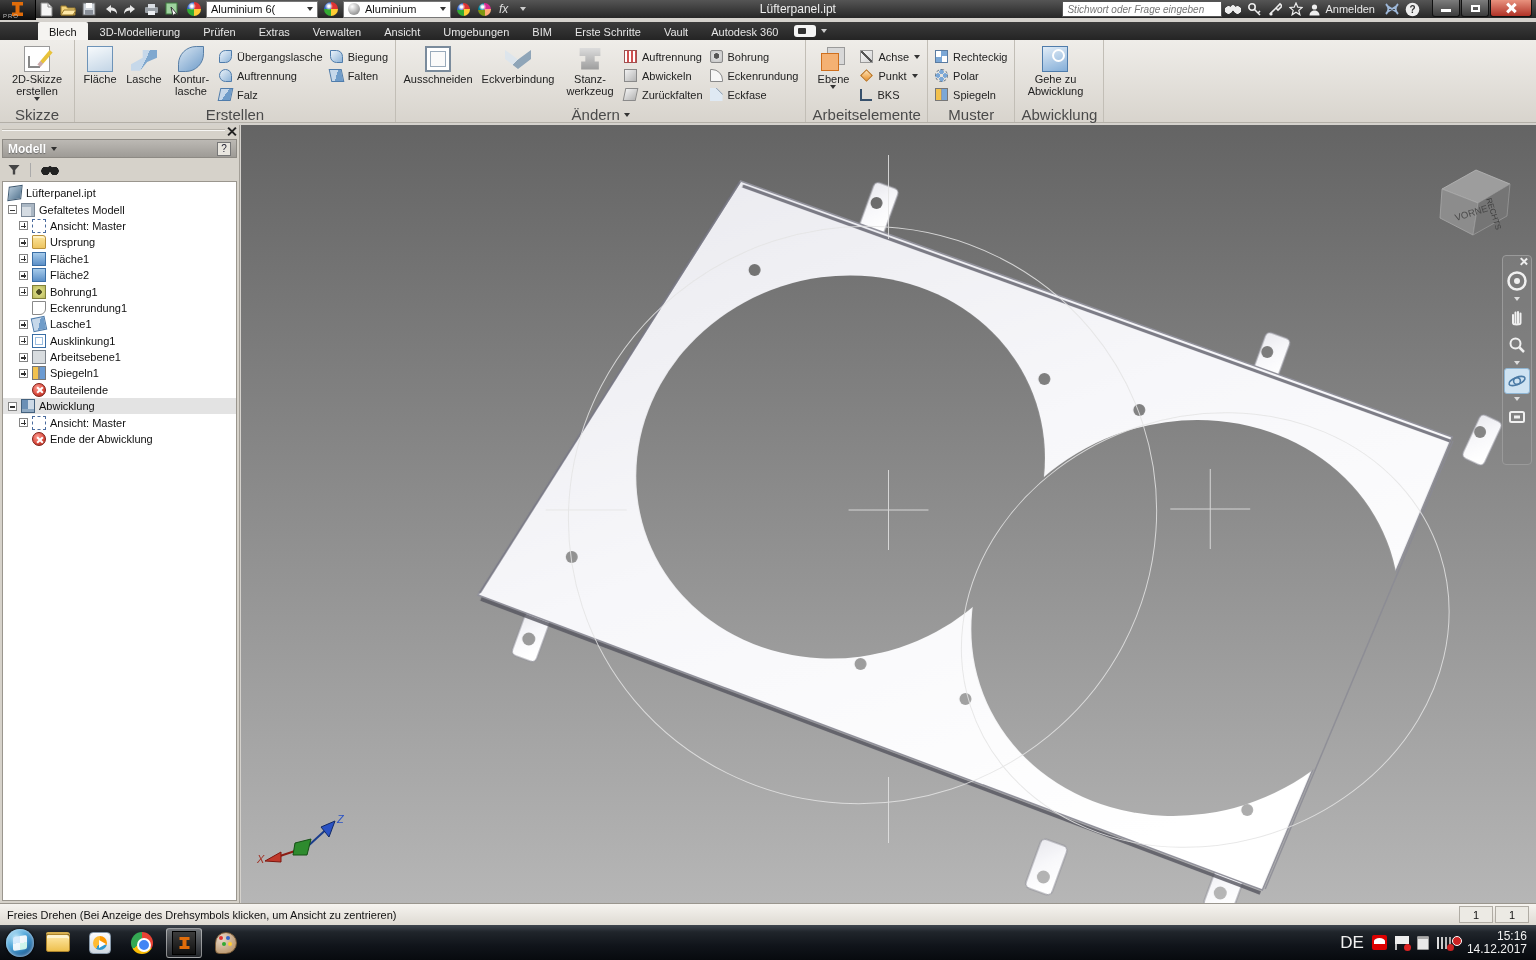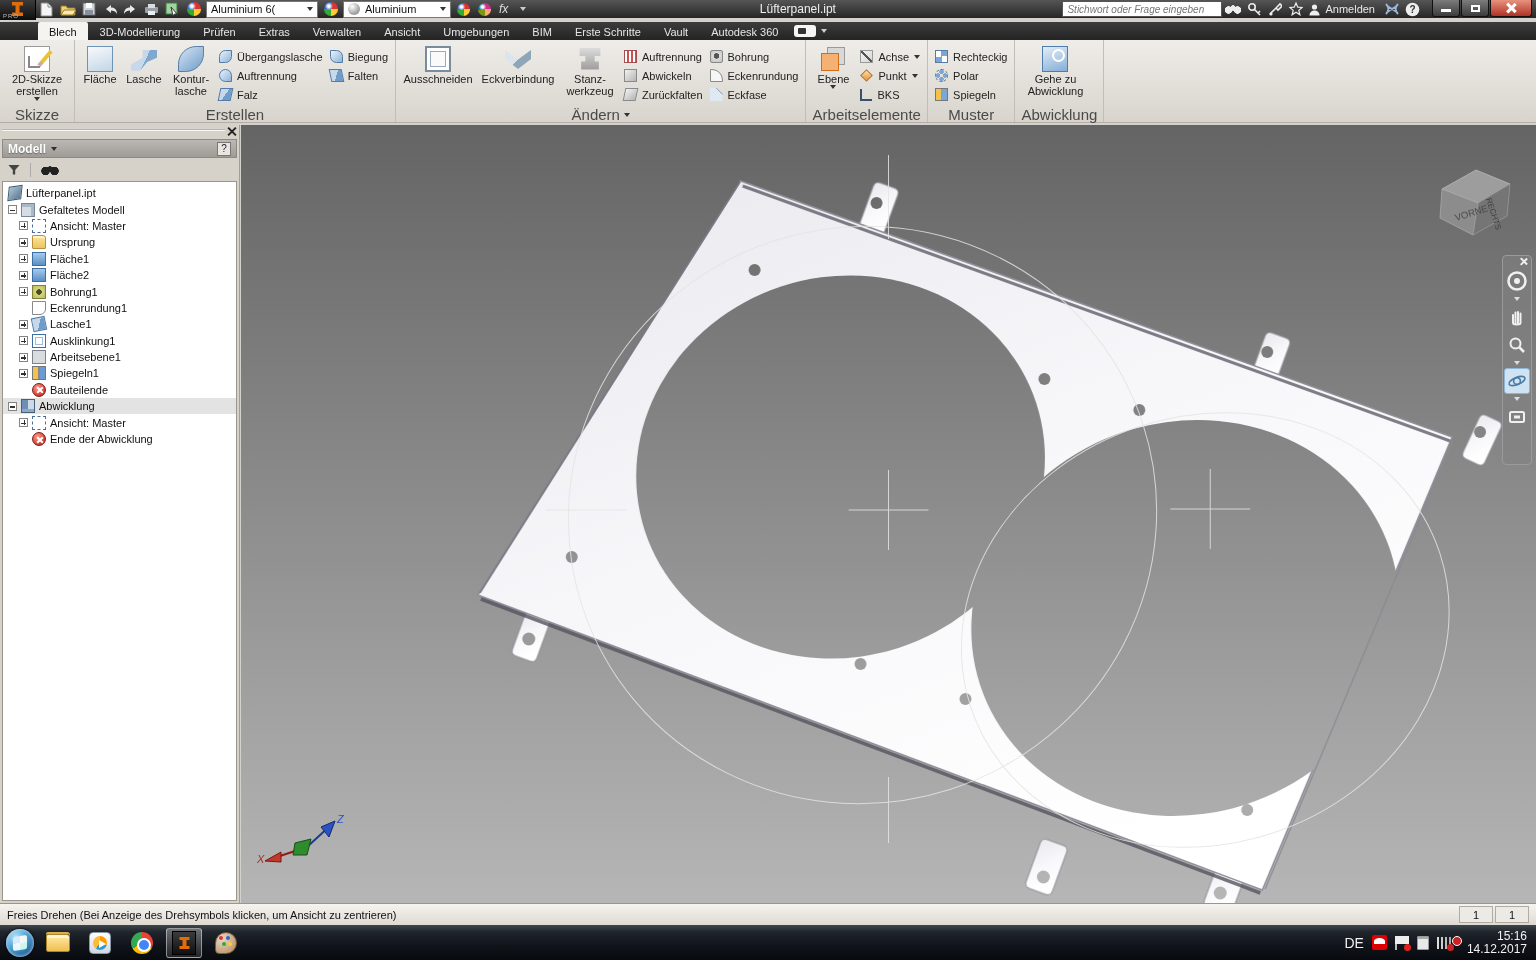--- a/index.html
+++ b/index.html
@@ -138,21 +138,21 @@
 .tfolder{width:24px;height:18px;background:linear-gradient(#ffe9a8,#eec04e);border:1px solid #ad842c;border-radius:2px 3px 2px 2px;box-shadow:inset 0 3px 0 #fff4cf,0 -2px 0 #d8b050}
 .twmp{width:22px;height:22px;border-radius:4px;background:linear-gradient(#fdfdfd,#cfd8e2);position:relative;border:1px solid #8899aa}
 .twmp::before{content:"";position:absolute;inset:3px;border-radius:50%;background:conic-gradient(#f90 0 30%,#39c 0 60%,#fb3 0)}
 .twmp::after{content:"";position:absolute;left:9px;top:7px;border-left:7px solid #fff;border-top:4px solid transparent;border-bottom:4px solid transparent}
 .tchrome{width:22px;height:22px;border-radius:50%;background:conic-gradient(#ea4335 0 33%,#fbbc05 0 66%,#34a853 0);position:relative}
 .tchrome::after{content:"";position:absolute;left:6px;top:6px;width:10px;height:10px;border-radius:50%;background:#4285f4;border:2px solid #fff}
 .tinv{width:24px;height:24px;background:linear-gradient(#3c3c3c,#101010);border:1px solid #000;display:flex;align-items:center;justify-content:center}
 .tpalette{width:22px;height:22px;border-radius:50% 50% 50% 4px;background:radial-gradient(circle at 30% 30%,#e8d8c8,#b08858);position:relative;border:1px solid #7a5c38}
 .tpalette::after{content:"";position:absolute;left:3px;top:3px;width:4px;height:4px;border-radius:50%;background:#d33;box-shadow:7px 0 0 #36c,3px 6px 0 #3a3,9px 6px 0 #fc3}
 .tray{margin-left:auto;display:flex;align-items:center;gap:8px;padding-right:9px;color:#fff}
-.lang{font-size:14px;color:#f0f0f0}
+.lang{font-size:17px;color:#f0f0f0}
 .tr-avira{width:15px;height:15px;background:#d00;border-radius:2px;position:relative}
 .tr-avira::after{content:"";position:absolute;left:2px;top:3px;width:11px;height:6px;background:#fff;border-radius:50% 50% 0 0}
 .tr-flag{width:14px;height:14px;background:linear-gradient(180deg,#eee 55%,transparent 55%),linear-gradient(90deg,#bbb 2px,transparent 2px);position:relative}
 .tr-flag::after{content:"";position:absolute;right:-2px;bottom:-1px;width:7px;height:7px;border-radius:50%;background:#d22}
 .tr-clip{width:12px;height:14px;background:#e8e8e8;border:1px solid #999;border-radius:1px;box-shadow:inset 0 2px 0 #aaa}
 .tr-net{width:14px;height:12px;background:linear-gradient(90deg,#ddd 2px,transparent 2px 4px,#ccc 4px 6px,transparent 6px 8px,#bbb 8px 10px,transparent 10px 12px,#aaa 12px);position:relative}
 .tr-net::after{content:"";position:absolute;right:-3px;bottom:-2px;width:7px;height:7px;border-radius:50%;background:#c22}
 .tr-spk{width:13px;height:13px;background:linear-gradient(90deg,#eee 5px,transparent 5px),linear-gradient(45deg,transparent 3px,#eee 3px 9px,transparent 9px);clip-path:polygon(0 30%,40% 30%,100% 0,100% 100%,40% 70%,0 70%);position:relative}
 .tr-spk-wrap{position:relative}
 .tr-spk-wrap::after{content:"";position:absolute;right:-3px;bottom:-3px;width:8px;height:8px;border-radius:50%;background:#c22;border:1px solid #fff}

